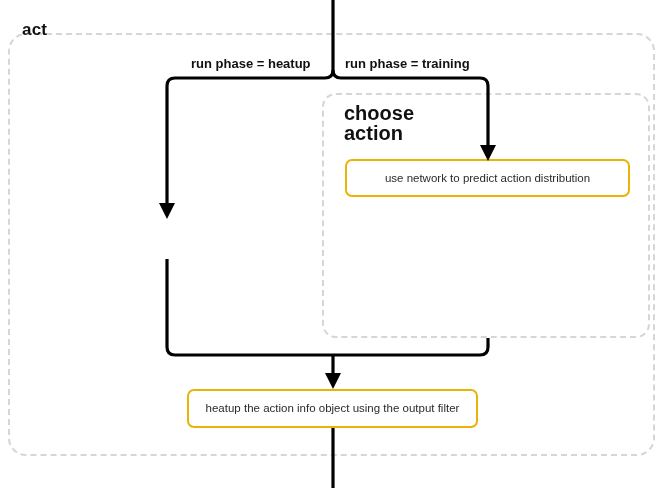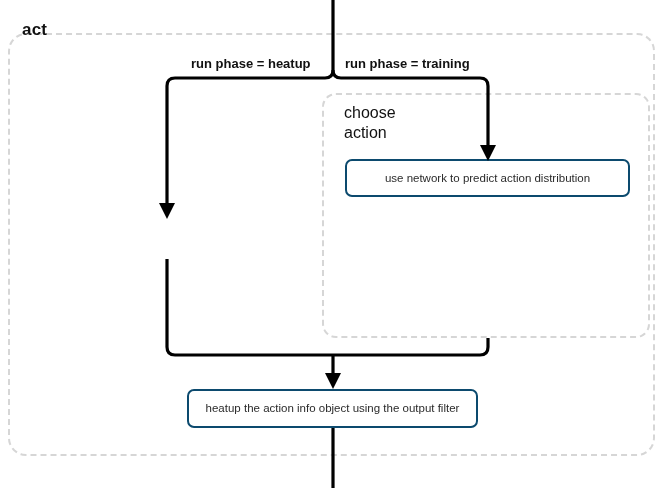--- a/index.html
+++ b/index.html
@@ -47,32 +47,32 @@
     height: 245px;
     box-sizing: border-box;
     border: 2px dashed #d6d6d6;
     border-radius: 14px;
     background: transparent;
   }
   .inner-title {
     position: absolute;
     left: 344px;
     top: 103px;
-    font-size: 16px;
-    font-weight: normal;
+    font-size: 20px;
+    font-weight: bold;
     color: #111111;
     line-height: 20px;
     width: 110px;
   }
 
   
   .gbox {
     position: absolute;
     box-sizing: border-box;
-    border: 2px solid #0c4a6e;
+    border: 2px solid #eab308;
     border-radius: 7px;
     background: #ffffff;
     display: flex;
     align-items: center;
     justify-content: center;
     text-align: center;
     color: #2b2b2b;
     font-size: 11.5px;
     line-height: 15px;
     padding: 2px 8px;

